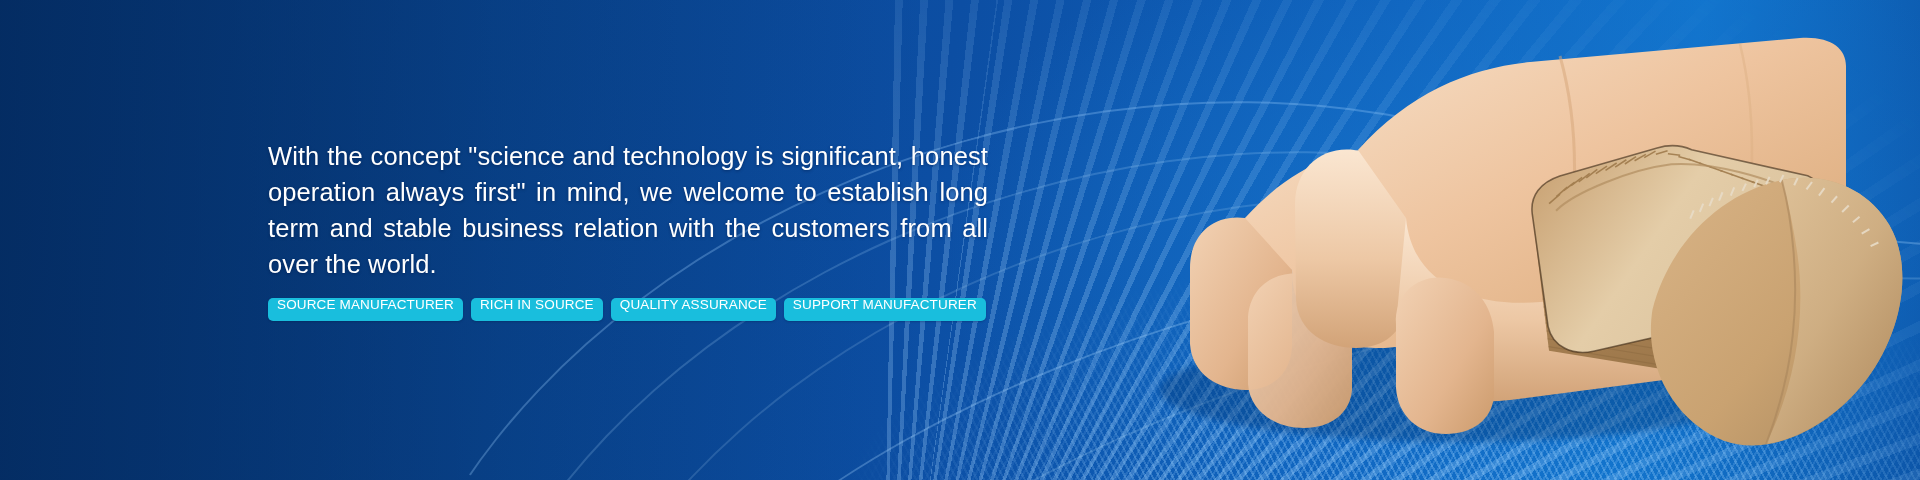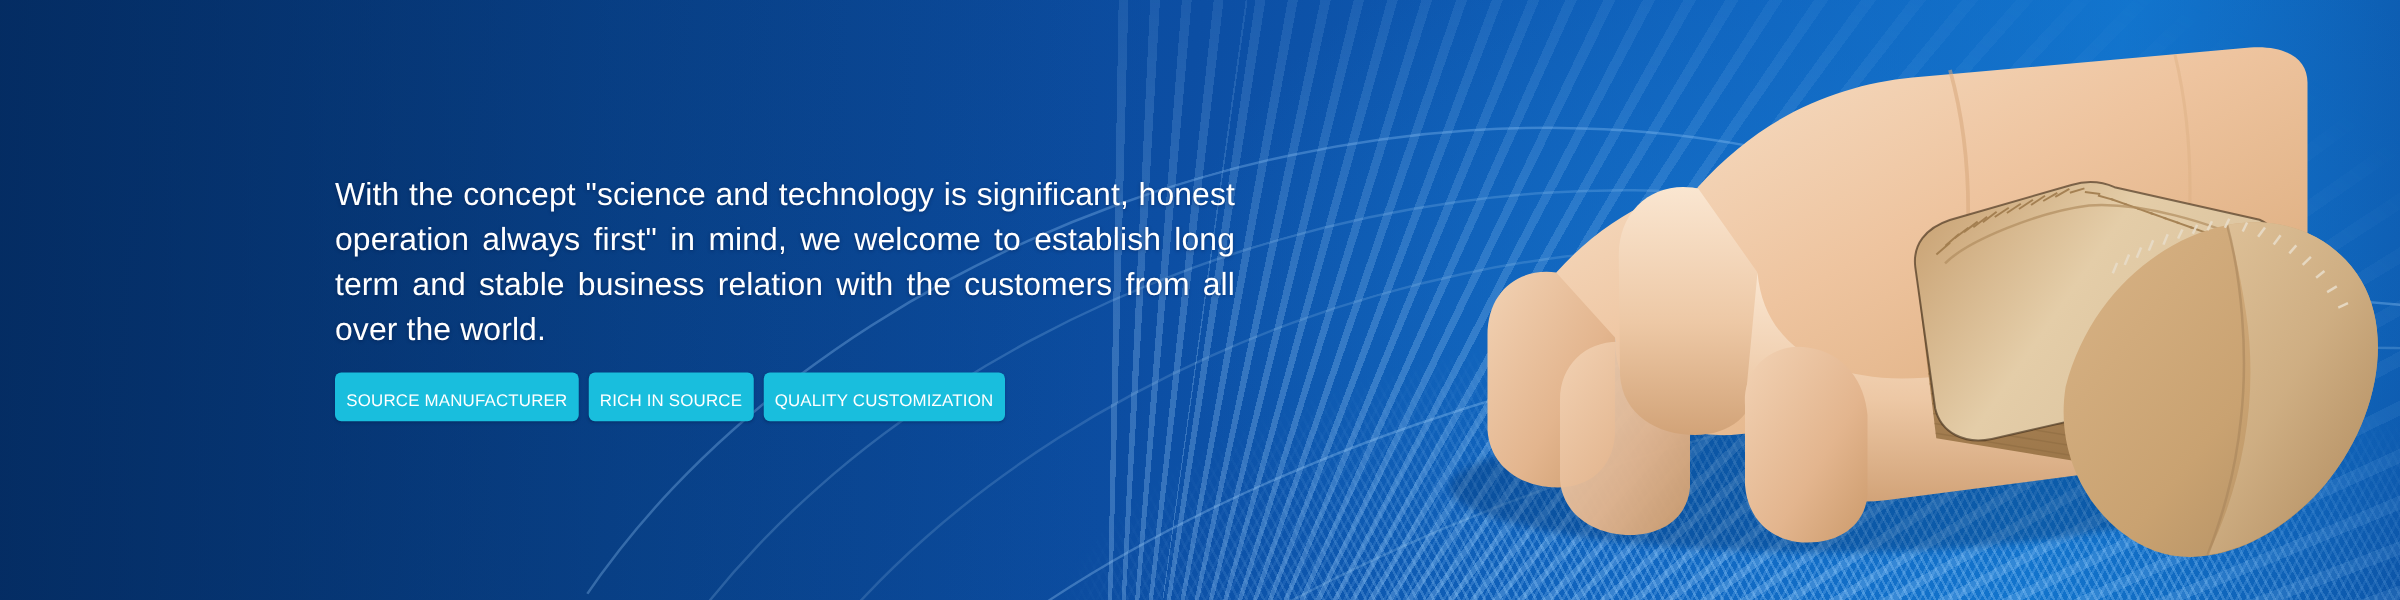--- a/index.html
+++ b/index.html
@@ -84,21 +84,21 @@
   .tags {
     display:flex; flex-wrap:nowrap; gap:8px; margin-top:16px; align-items:center;
   }
   .tag {
     background:#19bedd;
     color:#ffffff;
     font-size:13.5px;
     line-height:1;
     font-weight:400;
     letter-spacing:.15px;
-    padding:16px 9px 9px 9px;
+    padding:0 9px 9px 9px;
     border-radius:5px;
     white-space:nowrap;
     box-shadow:0 1px 2px rgba(0,25,70,.30);
   }
 
   
   .product { position:absolute; left:1040px; top:18px; width:880px; height:440px; z-index:5; }
   .product svg { display:block; width:100%; height:100%; overflow:visible; }
 </style>
 </head>
@@ -274,17 +274,18 @@
       </g>
     </svg>
   </div>
 
   <div class="content">
     <p class="headline">With the concept "science and technology is significant, honest operation always first" in mind, we welcome to establish long term and stable business relation with the customers from all over the world.</p>
 
     <div class="tags">
       <span class="tag">SOURCE MANUFACTURER</span>
       <span class="tag">RICH IN SOURCE</span>
-      <span class="tag">QUALITY CUSTOMIZATION</span>
+      <span class="tag">QUALITY ASSURANCE</span>
+      <span class="tag">SUPPORT MANUFACTURER</span>
     </div>
   </div>
 
 </div>
 
 </body></html>

